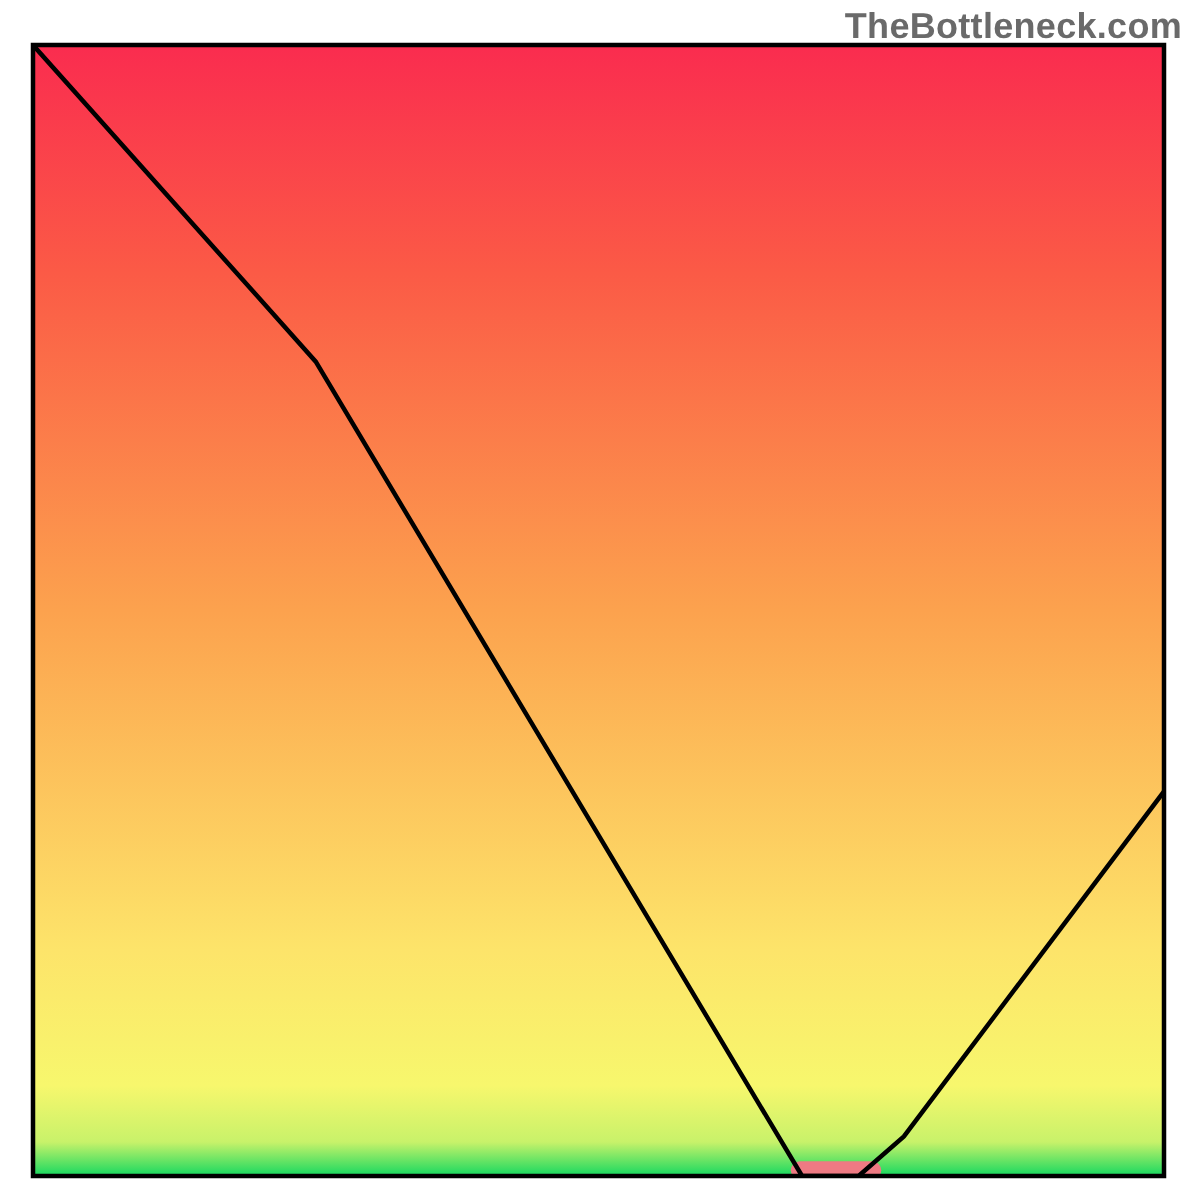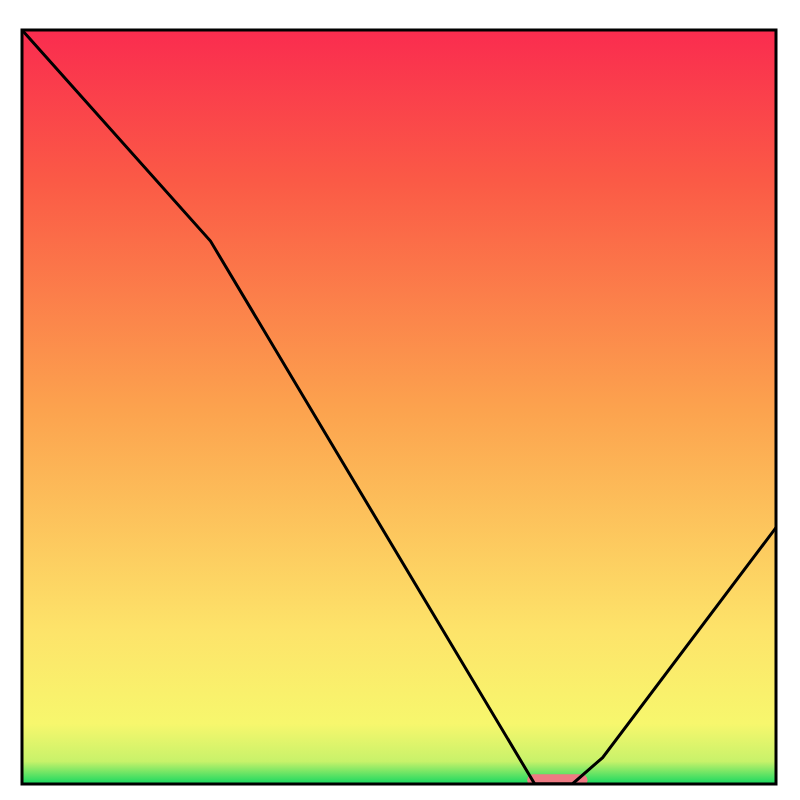--- a/index.html
+++ b/index.html
@@ -28,20 +28,21 @@
   svg {
     position: absolute;
     top: 0;
     left: 0;
   }
 </style>
 </head>
 <body>
 
 <div class="chart-container">
+  <div class="watermark">TheBottleneck.com</div>
   <svg width="800" height="800" viewBox="0 0 800 800">
     <defs>
       <linearGradient id="bg-grad" x1="0" y1="1" x2="0" y2="0">
           <stop offset="0%" stop-color="#16d860"></stop>
           <stop offset="3%" stop-color="#c8f26a"></stop>
           <stop offset="8%" stop-color="#f7f76d"></stop>
           <stop offset="20%" stop-color="#fde46a"></stop>
           <stop offset="50%" stop-color="#fca24e"></stop>
           <stop offset="80%" stop-color="#fb5a46"></stop>
           <stop offset="100%" stop-color="#fa2c4f"></stop>

